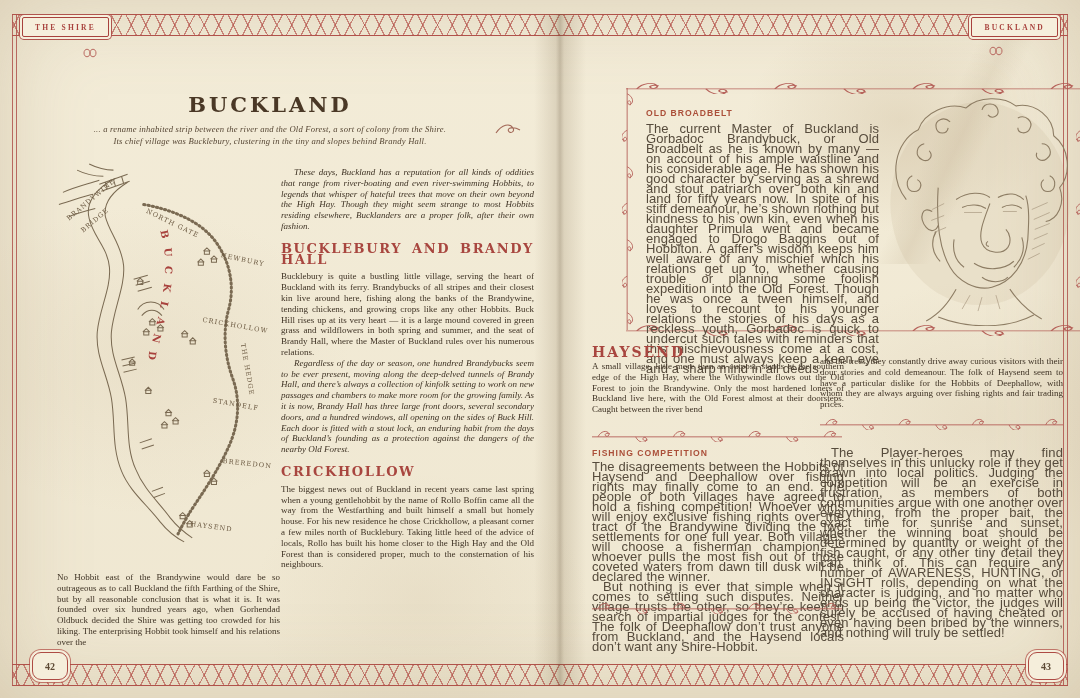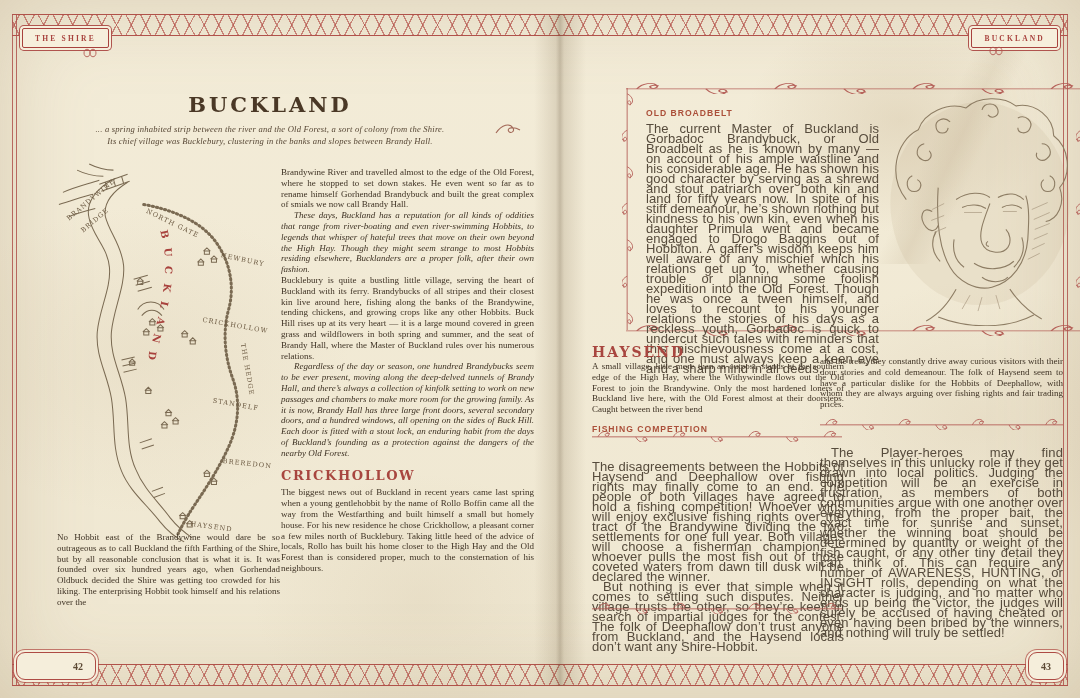--- a/index.html
+++ b/index.html
@@ -21,35 +21,35 @@
     border-top:1px solid #ae4b44;border-bottom:1px solid #ae4b44;
     background-image:
       repeating-linear-gradient(63deg, transparent 0 6px, rgba(176,72,65,.65) 6px 7.3px, transparent 7.3px 13px),
       repeating-linear-gradient(117deg, transparent 0 6px, rgba(176,72,65,.65) 6px 7.3px, transparent 7.3px 13px);
     opacity:.95;
   }
   .band-top{top:14px;} .band-bottom{bottom:12px;}
   .edge{position:absolute;top:14px;bottom:12px;width:3px;border-left:1px solid #b0544e;border-right:1px solid #b0544e;opacity:.85;}
   .edge-left{left:12px;} .edge-right{right:12px;}
   .banner{
-    position:absolute;top:28px;height:18px;padding:0 12px;display:flex;align-items:center;
+    position:absolute;top:17px;height:18px;padding:0 12px;display:flex;align-items:center;
     background:#f6efdc;border:1px solid #a8423d;border-radius:2px;
     box-shadow:0 0 0 2px #f6efdc, 0 0 0 3px #b0544e;
     font-family:"Liberation Serif",serif;font-weight:bold;font-size:7.5px;
     letter-spacing:2.2px;color:#a8423d;white-space:nowrap;
   }
   .banner-left{left:22px;} .banner-right{right:22px;}
   .medallion{
     position:absolute;bottom:18px;width:34px;height:26px;border-radius:9px;
     background:#f5eedb;border:1px solid #ae4b44;
     box-shadow:0 0 0 2px #f5eedb, 0 0 0 3px rgba(176,72,65,.7);
     display:flex;align-items:center;justify-content:center;
     font:bold 10px "Liberation Serif",serif;color:#5d4a35;
   }
-  .medallion-left{left:16px;padding-left:44px;} .medallion-right{right:16px;}
+  .medallion-left{left:32px;} .medallion-right{right:16px;}
   .gutter{
     position:absolute;top:14px;bottom:12px;left:534px;width:52px;pointer-events:none;
     background:linear-gradient(90deg, rgba(110,88,55,0) 0%, rgba(110,88,55,.16) 42%, rgba(90,70,42,.30) 50%, rgba(110,88,55,.16) 58%, rgba(110,88,55,0) 100%);
   }
   .crease{
     position:absolute;left:840px;top:24px;width:236px;height:240px;pointer-events:none;
     background:linear-gradient(115deg, transparent 42%, rgba(168,148,112,.14) 50%, transparent 58%);
   }
   
   .uncial{font-family:"DejaVu Serif",serif;font-weight:bold;color:#a8463f;}
@@ -126,22 +126,22 @@
   <div class="medallion medallion-left">
     <span>42</span>
   </div>
   <div class="medallion medallion-right">
     <span>43</span>
   </div>
 
   <div>
 
     <div class="abs page-title" style="left:70px;top:92px;width:400px">BUCKLAND</div>
-    <div class="abs subtitle" style="left:58px;top:124px;width:424px">... a spring inhabited strip between the river and the Old Forest, a sort of colony from the Shire.</div>
-    <div class="abs subtitle" style="left:58px;top:136px;width:424px">Its chief village was Bucklebury, clustering in the banks and slopes between Brandy Hall.</div>
+    <div class="abs subtitle" style="left:58px;top:124px;width:424px">... a rename inhabited strip between the river and the Old Forest, a sort of colony from the Shire.</div>
+    <div class="abs subtitle" style="left:58px;top:136px;width:424px">Its chief village was Bucklebury, clustering in the tiny and slopes behind Brandy Hall.</div>
     <svg class="squiggle" style="left:494px;top:122px;width:28px;height:16px" viewBox="0 0 28 16">
       <path d="M2,11 C8,2 16,1 19,6 C21,10 16,12 14.5,9 C13,6 19,4 26,8" stroke-width="1.1"></path>
     </svg>
 
     <svg class="abs" style="left:54px;top:158px;width:228px;height:396px" viewBox="0 0 224 392">
 
       <g class="map-ink" stroke-width="1">
         <path d="M60,20 C40,30 30,45 34,60 C38,78 52,88 54,108 C56,128 44,150 42,172 C40,196 52,214 56,238 C60,262 56,286 66,310 C74,330 92,344 104,360 C112,370 120,376 128,380"></path>
         <path d="M72,24 C56,34 48,46 50,58 C54,74 66,86 68,106 C70,126 58,150 56,172 C54,196 66,214 70,238 C74,262 70,286 80,308 C88,328 104,342 114,356 C122,366 130,372 136,376"></path>
 
@@ -191,27 +191,27 @@
         <textPath href="#bucklandPath">BUCKLAND</textPath>
       </text>
       <text class="map-label" x="164" y="98" transform="rotate(12 164 98)">NEWBURY</text>
       <text class="map-label" x="146" y="162" transform="rotate(10 146 162)">CRICKHOLLOW</text>
       <text class="map-label" x="184" y="184" transform="rotate(80 184 184)">THE HEDGE</text>
       <text class="map-label" x="156" y="242" transform="rotate(10 156 242)">STANDELF</text>
       <text class="map-label" x="166" y="302" transform="rotate(6 166 302)">BREREDON</text>
       <text class="map-label" x="134" y="364" transform="rotate(8 134 364)">HAYSEND</text>
     </svg>
 
-    <div class="abs serif-body" style="left:57px;top:532px;width:223px">
+    <div class="abs serif-body" style="left:57px;top:572px;width:223px">
       <p>No Hobbit east of the Brandywine would dare be so outrageous as to call Buckland the fifth Farthing of the Shire, but by all reasonable conclusion that is what it is. It was founded over six hundred years ago, when Gorhendad Oldbuck decided the Shire was getting too crowded for his liking. The enterprising Hobbit took himself and his relations over the</p>
     </div>
 
     <div class="abs serif-body" style="left:281px;top:167px;width:253px">
-      <p>Brandywine River and travelled almost to the edge of the Old Forest, where he stopped to set down stakes. He even went so far as to rename himself Gorhendad Brandybuck and built the great complex of smials we now call Brandy Hall.</p>
       <p class="indent">These days, Buckland has a reputation for all kinds of oddities that range from river-boating and even river-swimming Hobbits, to legends that whisper of hateful trees that move on their own beyond the High Hay. Though they might seem strange to most Hobbits residing elsewhere, Bucklanders are a proper folk, after their own fashion.</p>
+      <h2 class="uncial section-head">BUCKLEBURY AND BRANDY HALL</h2>
       <p>Bucklebury is quite a bustling little village, serving the heart of Buckland with its ferry. Brandybucks of all stripes and their closest kin live around here, fishing along the banks of the Brandywine, tending chickens, and growing crops like any other Hobbits. Buck Hill rises up at its very heart — it is a large mound covered in green grass and wildflowers in both spring and summer, and the seat of Brandy Hall, where the Master of Buckland rules over his numerous relations.</p>
       <p class="indent">Regardless of the day or season, one hundred Brandybucks seem to be ever present, moving along the deep-delved tunnels of Brandy Hall, and there’s always a collection of kinfolk setting to work on new passages and chambers to make more room for the growing family. As it is now, Brandy Hall has three large front doors, several secondary doors, and a hundred windows, all opening on the sides of Buck Hill. Each door is fitted with a stout lock, an enduring habit from the days of Buckland’s founding as a protection against the dangers of the nearby Old Forest.</p>
       <h2 class="uncial section-head">CRICKHOLLOW</h2>
       <p>The biggest news out of Buckland in recent years came last spring when a young gentlehobbit by the name of Rollo Boffin came all the way from the Westfarthing and built himself a small but homely house. For his new residence he chose Crickhollow, a pleasant corner a few miles north of Bucklebury. Taking little heed of the advice of locals, Rollo has built his home closer to the High Hay and the Old Forest than is considered proper, much to the consternation of his neighbours.</p>
     </div>
   </div>
 
   <div>
 
     <div class="sidebar-box">
@@ -280,21 +280,21 @@
       <p>and the trees, they constantly drive away curious visitors with their dour stories and cold demeanour. The folk of Haysend seem to have a particular dislike for the Hobbits of Deephallow, with whom they are always arguing over fishing rights and fair trading prices.</p>
     </div>
 
     <svg class="vine" style="left:592px;top:430px;width:250px;height:12px" viewBox="0 0 252 14" preserveAspectRatio="none">
         <use href="#vine252"></use>
       </svg>
     <svg class="vine" style="left:820px;top:418px;width:243px;height:12px" viewBox="0 0 252 14" preserveAspectRatio="none">
         <use href="#vine252"></use>
       </svg>
 
-    <div class="abs sans-head" style="left:592px;top:424px">FISHING COMPETITION</div>
+    <div class="abs sans-head" style="left:592px;top:448px">FISHING COMPETITION</div>
     <div class="abs sans-body" style="left:592px;top:462px;width:252px">
       <p>The disagreements between the Hobbits of Haysend and Deephallow over fishing rights may finally come to an end. The people of both villages have agreed to hold a fishing competition! Whoever wins will enjoy exclusive fishing rights over the tract of the Brandywine dividing the two settlements for one full year. Both villages will choose a fisherman champion — whoever pulls the most fish out of those coveted waters from dawn till dusk will be declared the winner.</p>
       <p class="indent">But nothing is ever that simple when it comes to settling such disputes. Neither village trusts the other, so they’re keen in search of impartial judges for the contest. The folk of Deephallow don’t trust anyone from Buckland, and the Haysend locals don’t want any Shire-Hobbit.</p>
     </div>
     <div class="abs sans-body" style="left:820px;top:448px;width:243px">
       <p class="indent">The Player-heroes may find themselves in this unlucky role if they get drawn into local politics. Judging the competition will be an exercise in frustration, as members of both communities argue with one another over everything, from the proper bait, the exact time for sunrise and sunset, whether the winning boat should be determined by quantity or weight of the fish caught, or any other tiny detail they can think of. This can require any number of AWARENESS, HUNTING, or INSIGHT rolls, depending on what the character is judging, and no matter who ends up being the victor, the judges will surely be accused of having cheated or even having been bribed by the winners, and nothing will truly be settled!</p>
     </div>
 
     <svg class="vine" style="left:592px;top:602px;width:250px;height:12px" viewBox="0 0 252 14" preserveAspectRatio="none">
         <use href="#vine252"></use>

